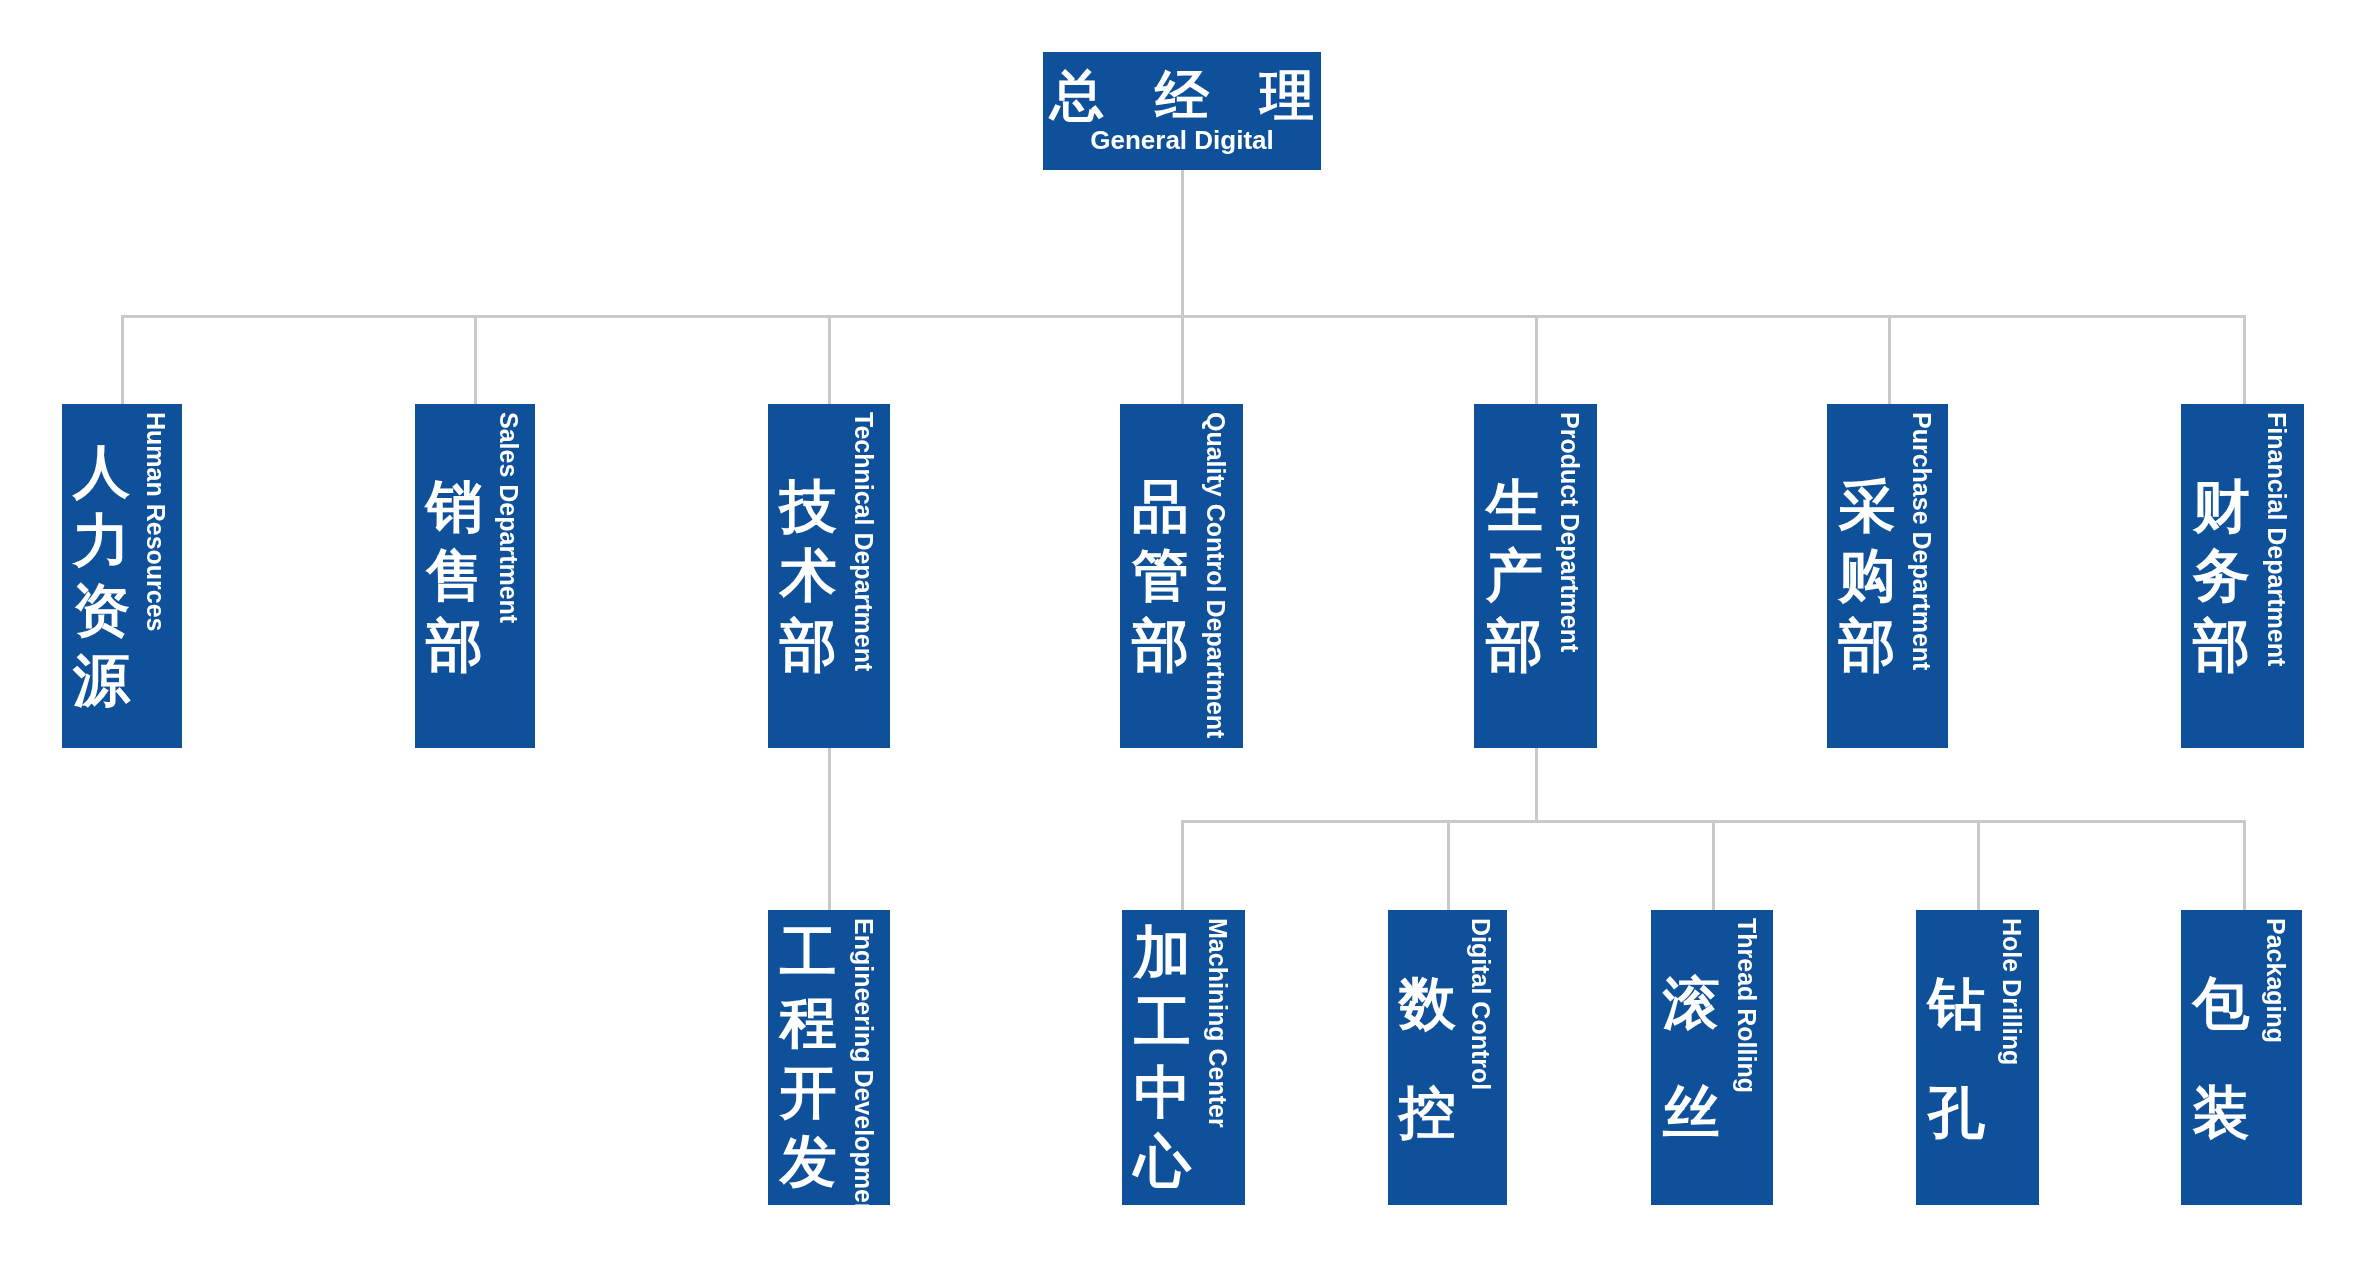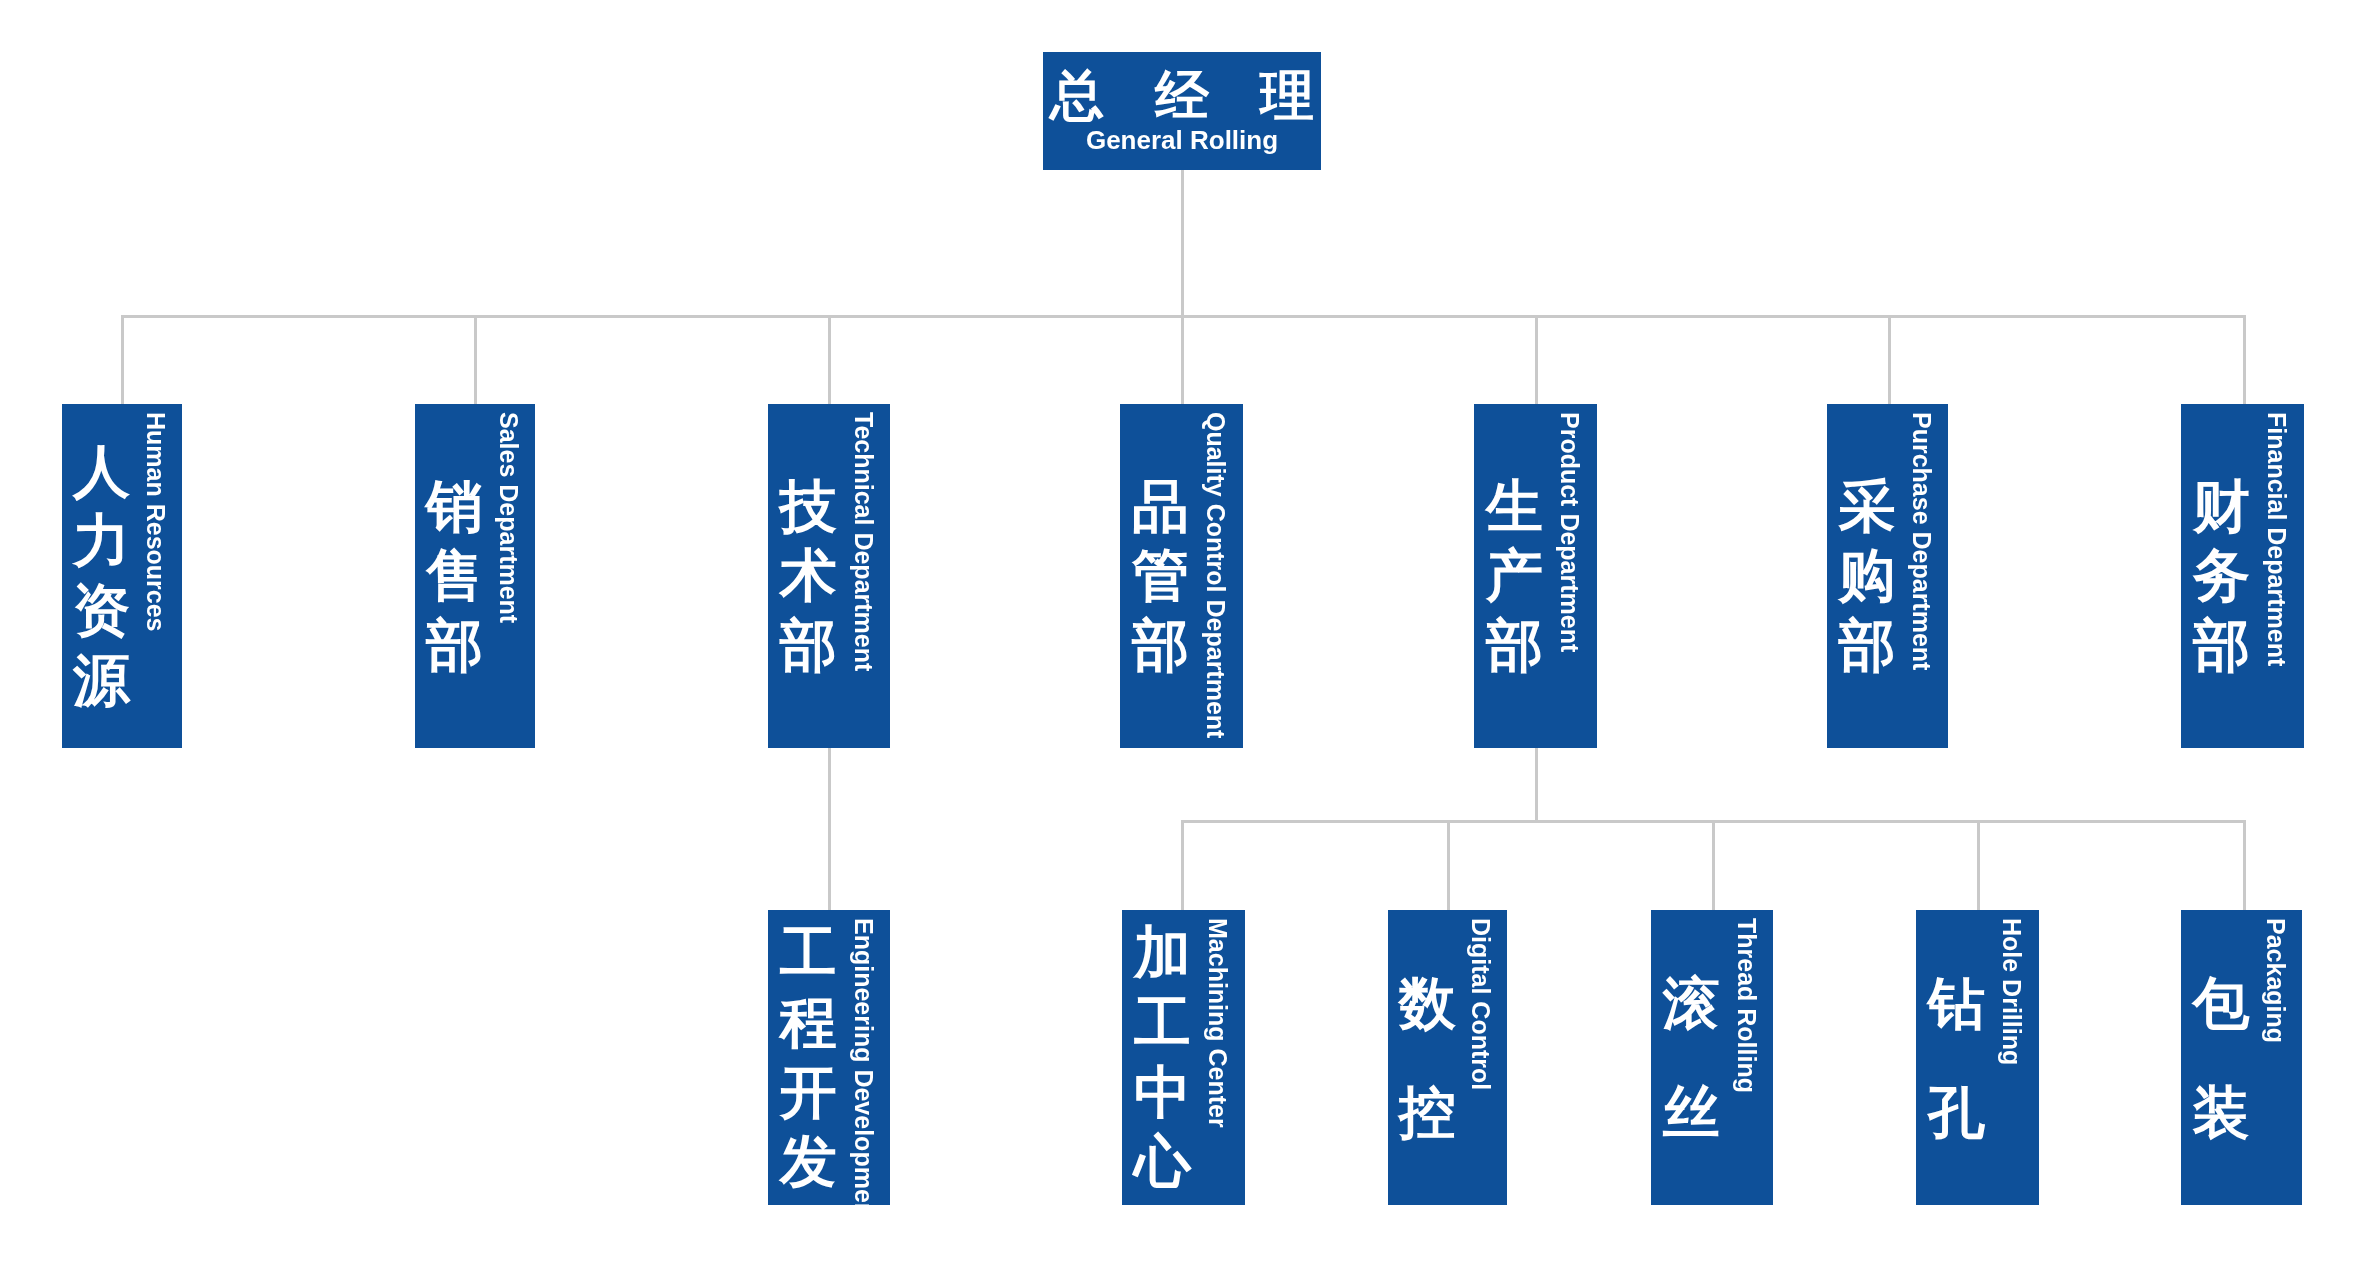--- a/index.html
+++ b/index.html
@@ -118,21 +118,21 @@
   
   .cn-stack.sparse { line-height: 1.9; }
 </style>
 </head>
 <body>
 
 <div id="org-canvas">
 
   <div class="node root" style="left:1043px; top:52px; width:278px; height:118px;">
     <div class="root-cn">总 经 理</div>
-    <div class="root-en">General Rolling</div>
+    <div class="root-en">General Digital</div>
   </div>
 
   <div class="conn v" style="left:1181px; top:170px; height:147px;"></div>
 
   <div class="conn h" style="left:121px; top:315px; width:2125px;"></div>
 
   <div class="conn v" style="left:121px;  top:315px; height:90px;"></div>
   <div class="conn v" style="left:474px;  top:315px; height:90px;"></div>
   <div class="conn v" style="left:828px;  top:315px; height:90px;"></div>
   <div class="conn v" style="left:1181px; top:315px; height:90px;"></div>

